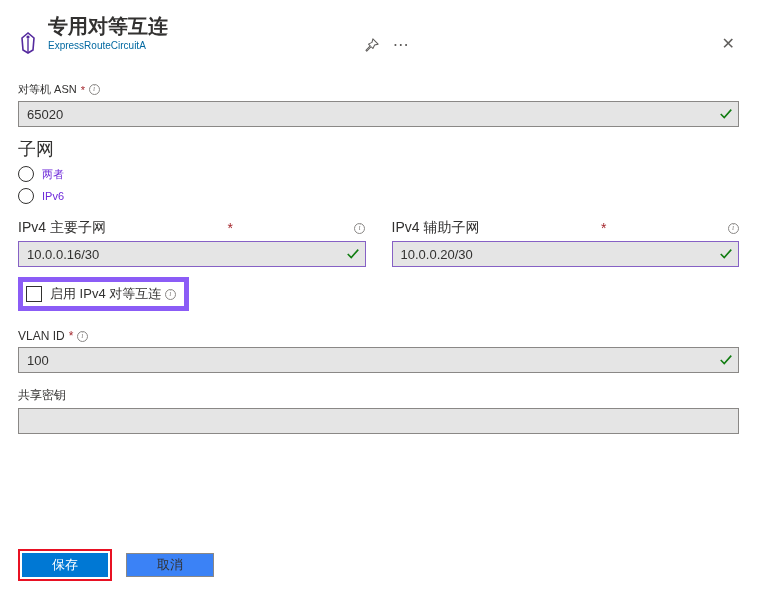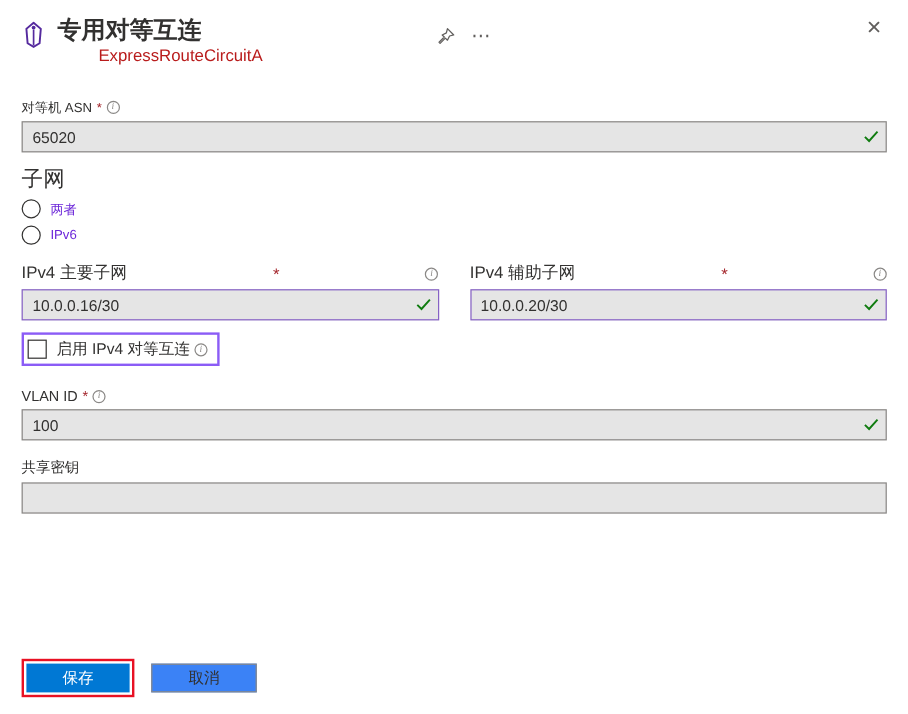--- a/index.html
+++ b/index.html
@@ -8,42 +8,41 @@
     font-size: 13px;
     color: #323130;
     background: #ffffff;
     width: 757px;
     height: 595px;
     position: relative;
     overflow: hidden;
   }
   .header {
     display: flex;
-    align-items: flex-start;
+    align-items: flex-end;
     padding: 14px 18px 6px 18px;
   }
   .header-icon {
     width: 20px;
     height: 22px;
     margin-right: 10px;
     margin-top: 4px;
     flex-shrink: 0;
   }
   .header-titles { flex: 1; }
   .header-title {
     font-size: 20px;
     font-weight: 600;
     color: #323130;
     line-height: 24px;
   }
   .header-subtitle {
-    font-size: 14px;
-    color: #b91c1c;
+    font-size: 10px;
+    color: #0369a1;
     line-height: 16px;
-    margin-left: 34px;
   }
   .header-actions {
     display: flex;
     align-items: center;
     gap: 14px;
     margin-left: 8px;
     margin-top: 6px;
   }
   .header-actions svg, .header-actions .dots, .close-x {
     color: #605e5c;
@@ -159,21 +158,21 @@
   }
   .checkbox-row {
     display: inline-flex;
     align-items: center;
     gap: 8px;
     margin-top: 10px;
     padding: 3px 8px 3px 3px;
     cursor: pointer;
   }
   .highlight-red {
-    border: 2px solid #8b5cf6;
+    border: 5px solid #8b5cf6;
   }
   .checkbox-box {
     width: 16px; height: 16px;
     border: 1px solid #323130;
     background: #fff;
     flex-shrink: 0;
   }
   .checkbox-label { font-size: 13px; color: #323130; display:flex; align-items:center; gap:4px;}
   .footer {
     position: absolute;

